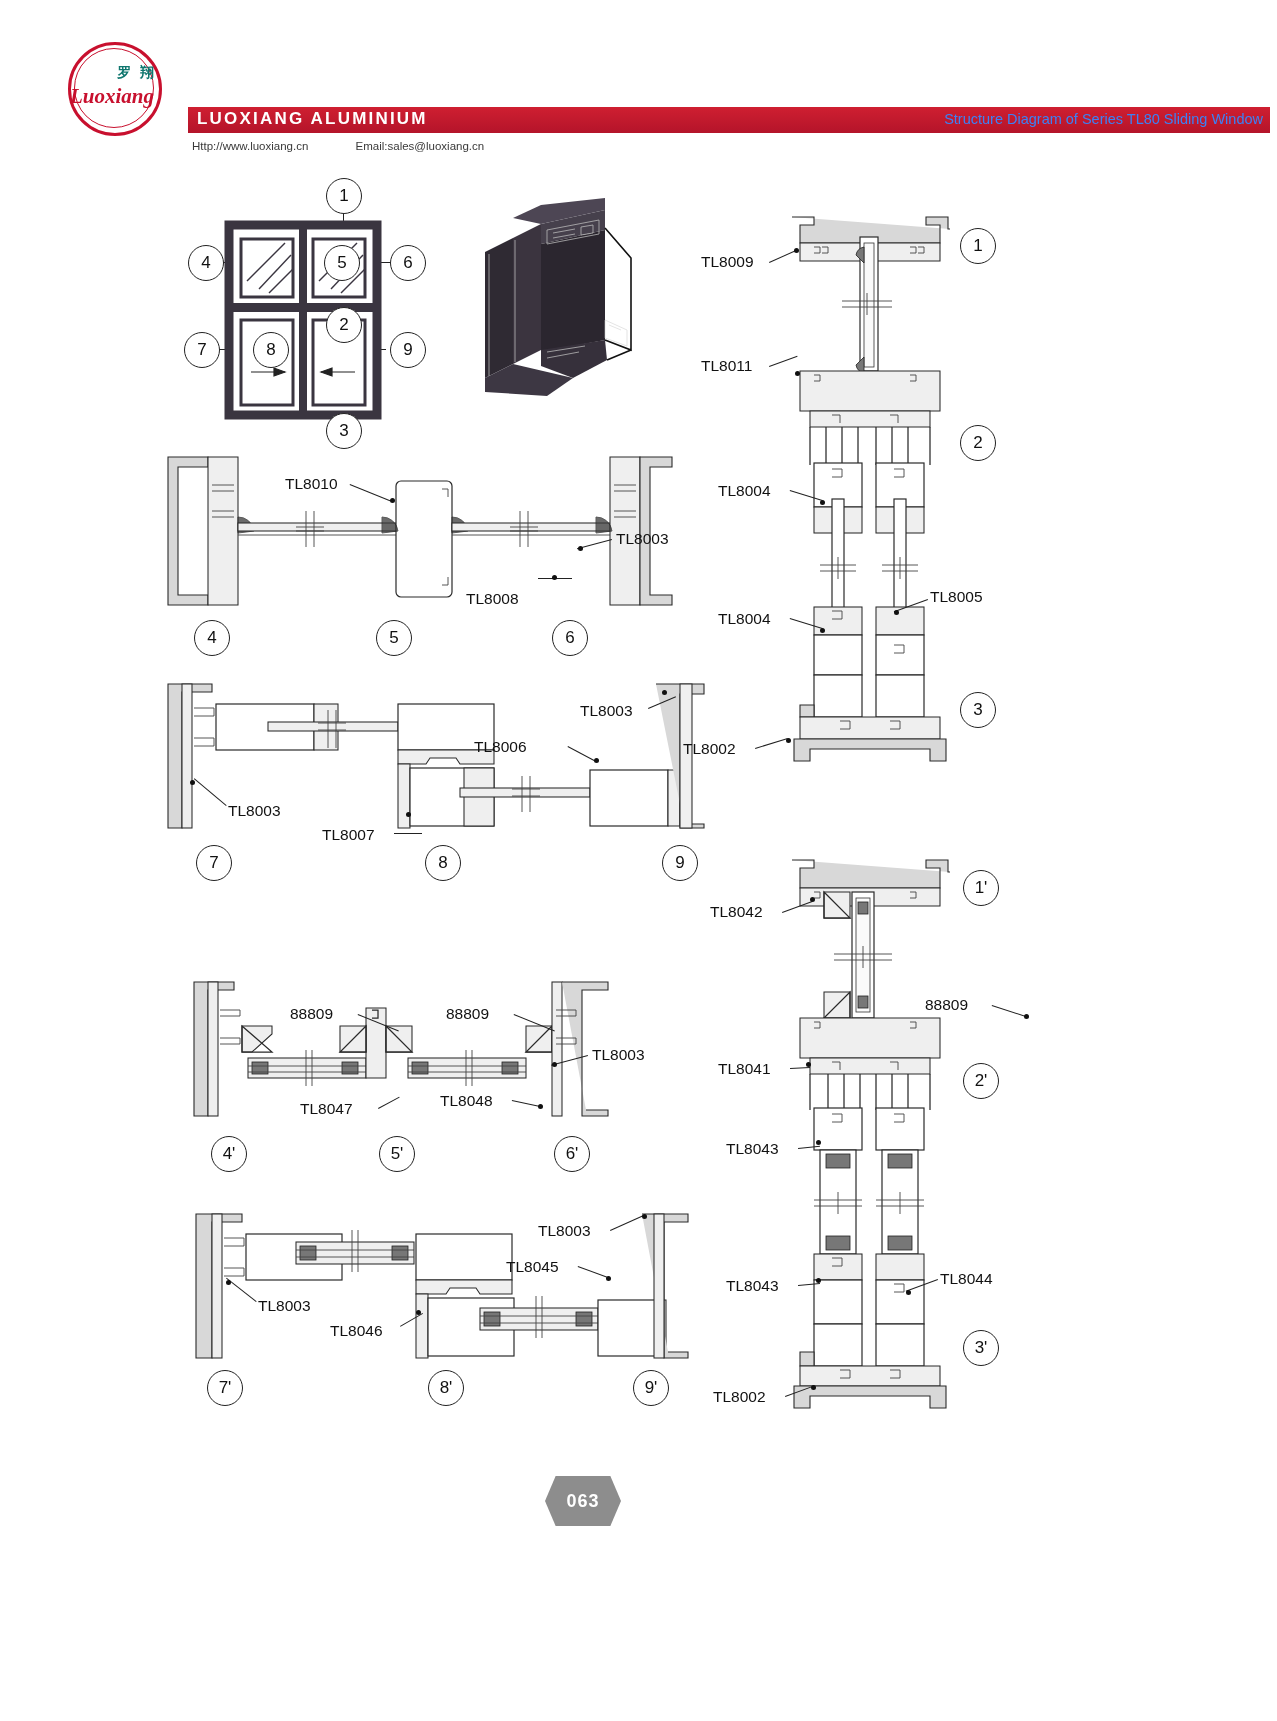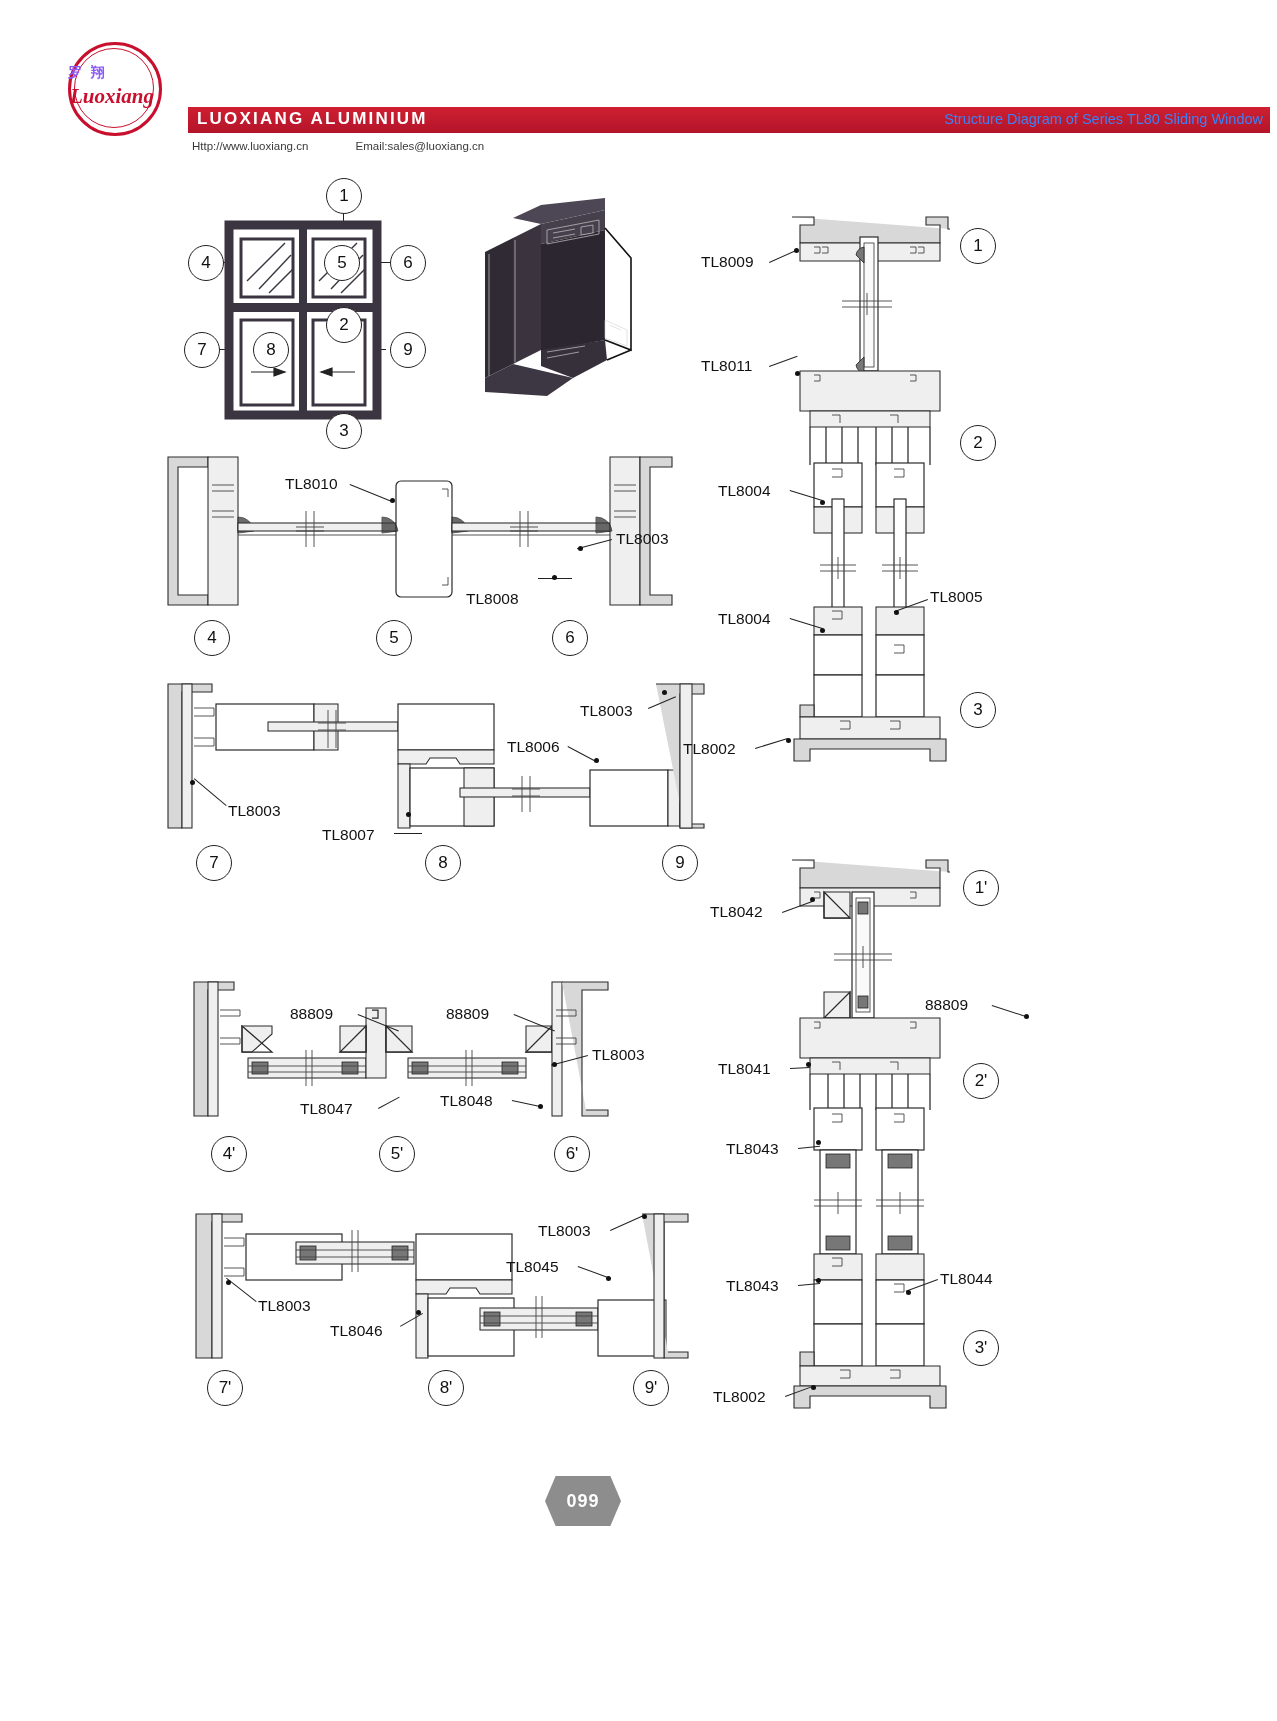--- a/index.html
+++ b/index.html
@@ -5,22 +5,22 @@
   html,body{margin:0;padding:0;background:#ffffff;}
   body{
     width:1277px;height:1721px;position:relative;overflow:hidden;
     font-family:"Liberation Sans","DejaVu Sans",sans-serif;color:#1a1a1a;
   }
   
   #header{position:absolute;left:0;top:0;width:1277px;height:170px;}
   #logo-seal{position:absolute;left:68px;top:42px;width:92px;height:92px;}
   #logo-seal .ring1{position:absolute;left:0;top:0;width:88px;height:88px;border:3px solid #c8102e;border-radius:50%;}
   #logo-seal .ring2{position:absolute;left:6px;top:6px;width:78px;height:78px;border:1.5px solid #c8102e;border-radius:50%;}
-  #logo-seal .seal-cn{position:absolute;left:0;top:22px;width:88px;text-align:left;
-     font-family:"DejaVu Sans",sans-serif;font-size:14px;font-weight:bold;color:#8b5cf6;letter-spacing:2px;}
+  #logo-seal .seal-cn{position:absolute;left:0;top:22px;width:88px;text-align:right;
+     font-family:"DejaVu Sans",sans-serif;font-size:14px;font-weight:bold;color:#0f766e;letter-spacing:2px;}
   #logo-seal .seal-en{position:absolute;left:0;top:42px;width:88px;text-align:center;
      font-family:"Liberation Serif",serif;font-style:italic;font-size:21px;font-weight:bold;color:#c8102e;}
   #brand-cn{position:absolute;left:188px;top:44px;
      font-family:"DejaVu Sans",sans-serif;font-size:54px;font-weight:bold;letter-spacing:6px;color:#141414;
      line-height:1;}
   #brand-bar{position:absolute;left:188px;top:107px;width:1082px;height:26px;
      background:linear-gradient(180deg,#cf1f31 0%,#b4142a 100%);}
   #brand-en{position:absolute;left:197px;top:109px;font-size:17px;font-weight:bold;
      letter-spacing:2.2px;color:#ffffff;font-family:"Liberation Sans",sans-serif;}
   #title-cn{position:absolute;right:14px;top:66px;font-family:"DejaVu Sans",sans-serif;
@@ -237,21 +237,21 @@
     <path class="s-fill" d="M496,2 L544,2 L544,12 L520,12 L520,146 L544,146 L544,142 L524,142"></path>
     <path class="s-fill2" d="M520,2 L532,2 L532,146 L520,146 Z"></path>
   </svg>
 </div>
 <div class="plabel" style="left:228px;top:802px;">TL8003</div>
 <div class="diag" style="left:226px;top:806px;width:42px;transform:rotate(-140deg);"></div>
 <div class="dot" style="left:190px;top:780px;"></div>
 <div class="plabel" style="left:322px;top:826px;">TL8007</div>
 <div class="ln lnh" style="left:394px;top:833px;width:28px;"></div>
 <div class="dot" style="left:406px;top:812px;"></div>
-<div class="plabel" style="left:507px;top:738px;">TL8006</div>
+<div class="plabel" style="left:474px;top:738px;">TL8006</div>
 <div class="diag" style="left:568px;top:746px;width:32px;transform:rotate(28deg);"></div>
 <div class="dot" style="left:594px;top:758px;"></div>
 <div class="plabel" style="left:580px;top:702px;">TL8003</div>
 <div class="diag" style="left:648px;top:708px;width:30px;transform:rotate(-23deg);"></div>
 <div class="dot" style="left:662px;top:690px;"></div>
 <div class="cnum" style="left:196px;top:845px;">7</div>
 <div class="cnum" style="left:425px;top:845px;">8</div>
 <div class="cnum" style="left:662px;top:845px;">9</div>
 
 <div style="position:absolute;left:190px;top:980px;width:490px;height:140px;">
@@ -504,14 +504,14 @@
 <div class="diag" style="left:938px;top:1280px;width:34px;transform:rotate(160deg);"></div>
 <div class="dot" style="left:906px;top:1290px;"></div>
 <div class="plabel" style="left:713px;top:1388px;">TL8002</div>
 <div class="diag" style="left:785px;top:1396px;width:28px;transform:rotate(-20deg);"></div>
 <div class="dot" style="left:811px;top:1385px;"></div>
 <div class="cnum" style="left:963px;top:870px;">1'</div>
 <div class="cnum" style="left:963px;top:1063px;">2'</div>
 <div class="cnum" style="left:963px;top:1330px;">3'</div>
 
 <div id="page-badge">
-  <span>099</span>
+  <span>063</span>
 </div>
 
 </body></html>

